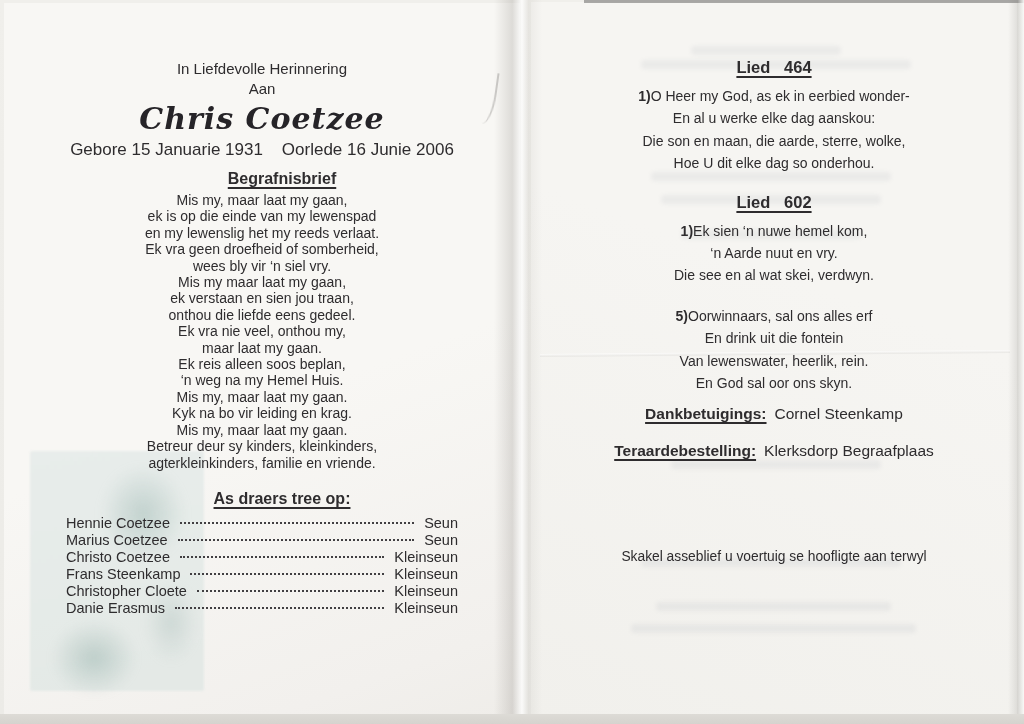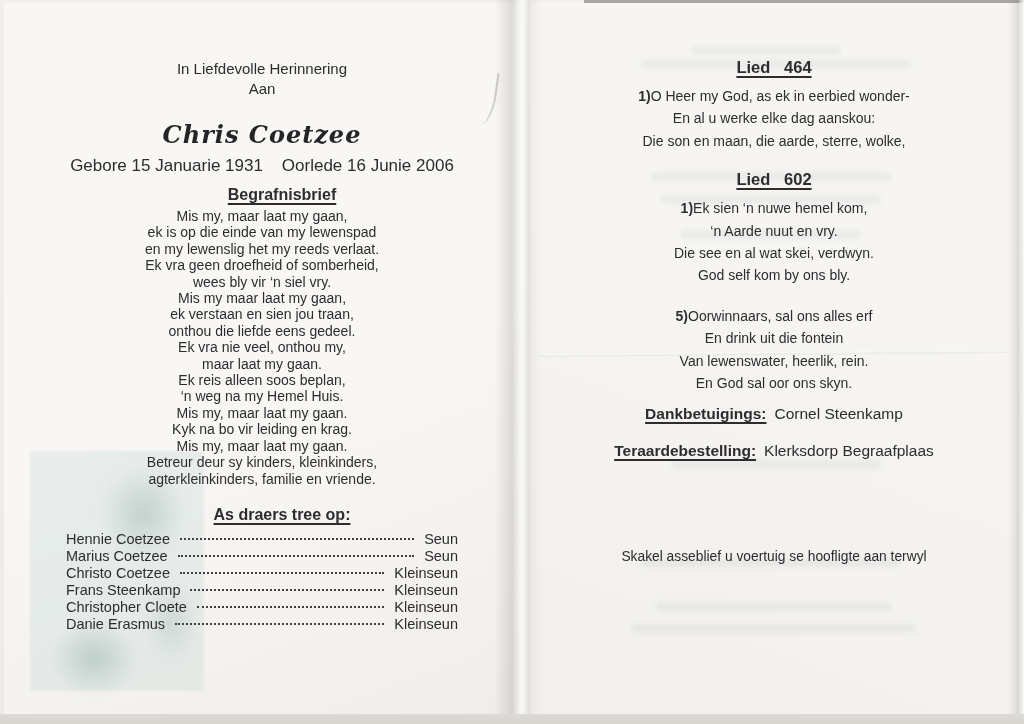--- a/index.html
+++ b/index.html
@@ -75,22 +75,22 @@
   .ghost-line{
     position:absolute;height:9px;border-radius:4px;
     background:#76818f;opacity:.09;filter:blur(2px);
   }
   
   .left-content{position:relative;padding-top:56px;text-align:center;height:100%;box-sizing:border-box;}
   .intro-line{font-size:15px;line-height:20px;}
   .deceased-name{
     font-family:"DejaVu Serif", serif;
     font-style:italic;font-weight:bold;
-    font-size:24px;line-height:36px;letter-spacing:1px;
-    margin-top:18px;color:#262428;
+    font-size:30px;line-height:36px;letter-spacing:1px;
+    margin-top:2px;color:#262428;
   }
   .dates{font-size:17px;line-height:22px;white-space:pre;margin-top:2px;}
   .service-block{margin-top:12px;font-size:13.5px;font-weight:bold;font-style:italic;line-height:17px;color:#2a282c;}
   .section-title{
     display:inline-block;margin-top:9px;
     font-size:16px;font-weight:bold;
     text-decoration:underline;text-decoration-thickness:2px;text-underline-offset:3px;padding-left:40px;
   }
   .poem{margin-top:4px;font-size:14px;line-height:16.4px;}
   .bearers-title-wrap{margin-top:10px;}
@@ -236,35 +236,35 @@
         <span class="hymn-title">Lied   464</span>
       </div>
       <div class="hymn-verse">
 
           <div><span class="verse-num">1)</span><span>O Heer my God, as ek in eerbied wonder-</span></div>
 
           <div><span class="verse-num"></span><span>En al u werke elke dag aanskou:</span></div>
 
           <div><span class="verse-num"></span><span>Die son en maan, die aarde, sterre, wolke,</span></div>
 
+          <div><span class="verse-num"></span><span>Hoe U dit elke dag so onderhou.</span></div>
         </div>
 
 
       <div class="hymn2-wrap">
         <span class="hymn-title">Lied   602</span>
       </div>
       <div class="hymn-verse">
 
           <div><span class="verse-num">1)</span><span>Ek sien ‘n nuwe hemel kom,</span></div>
 
           <div><span class="verse-num"></span><span>‘n Aarde nuut en vry.</span></div>
 
           <div><span class="verse-num"></span><span>Die see en al wat skei, verdwyn.</span></div>
 
-          <div><span class="verse-num"></span><span>God self kom by ons bly.</span></div>
         </div>
 
       <div class="hymn-verse verse5">
 
           <div><span class="verse-num">5)</span><span>Oorwinnaars, sal ons alles erf</span></div>
 
           <div><span class="verse-num"></span><span>En drink uit die fontein</span></div>
 
           <div><span class="verse-num"></span><span>Van lewenswater, heerlik, rein.</span></div>
 

